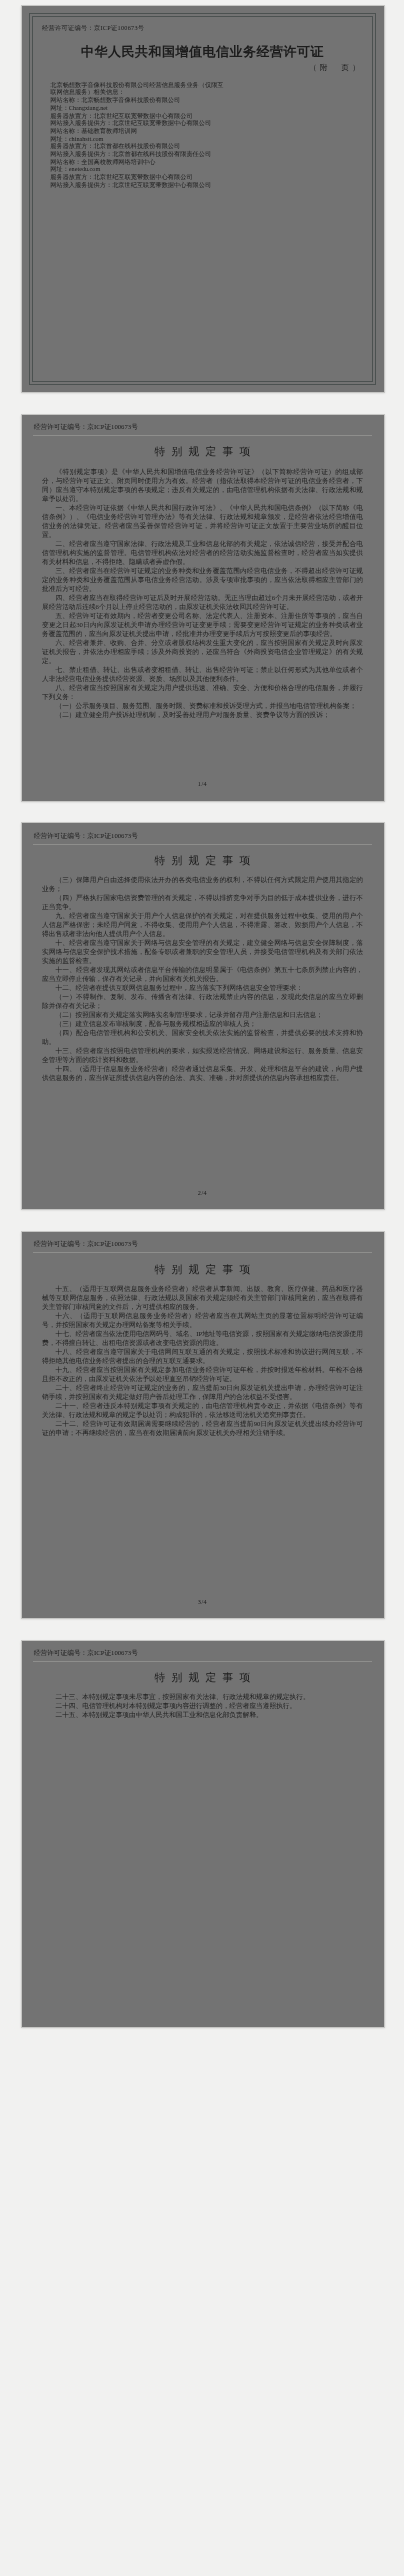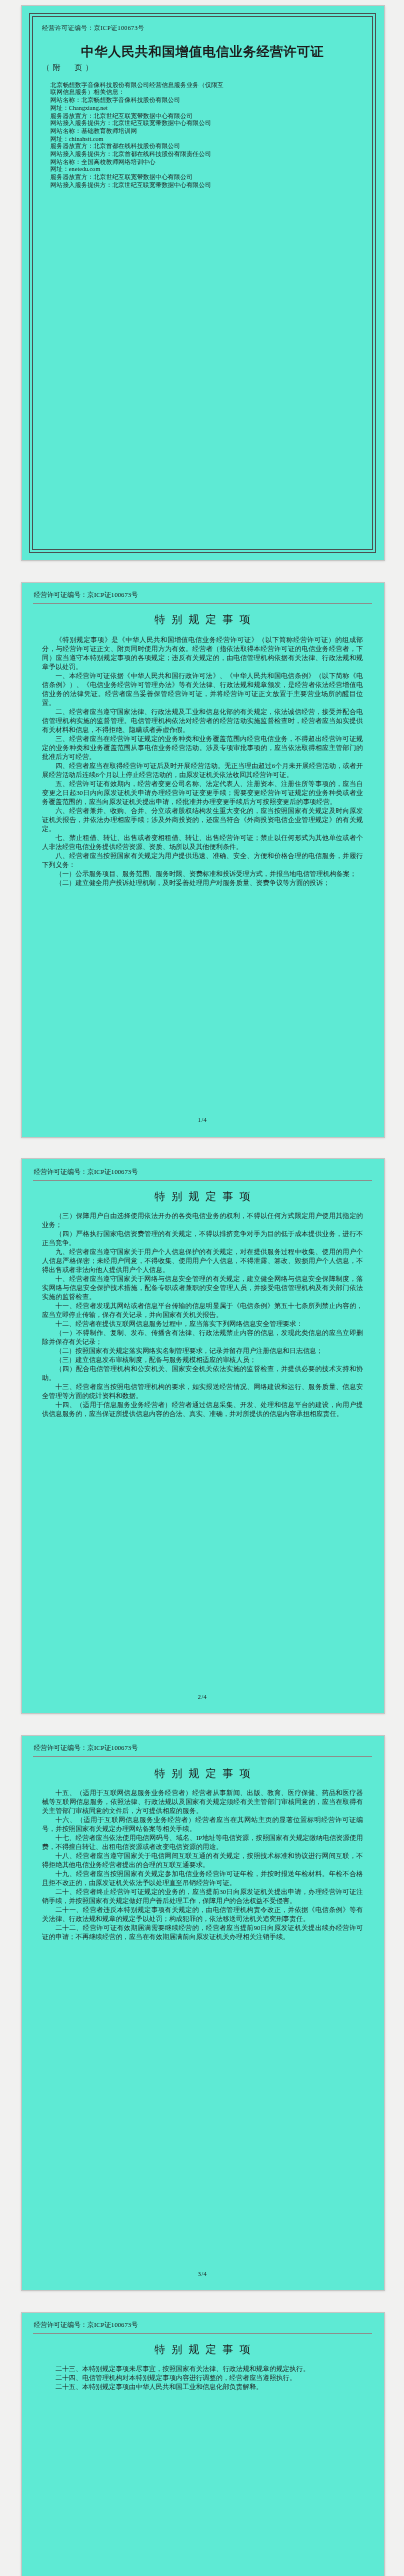--- a/index.html
+++ b/index.html
@@ -6,23 +6,23 @@
   html, body { margin: 0; padding: 0; }
   body {
     width: 405px;
     background: #f1f1f0;
     font-family: "Liberation Serif", "DejaVu Serif", serif;
     color: #1c1c1c;
     padding: 5.2px 0 7.2px;
   }
   .sheet {
     width: 364px;
-    height: 556px;
+    height: 388px;
     margin: 0 auto 20.6px;
-    background: #5eead4;
+    background: #737373;
     border: 0.5px solid #c6c6c4;
     box-shadow: 0 0.5px 2.1px rgba(0,0,0,0.14);
     position: relative;
   }
   .sheet:last-child { margin-bottom: 0; }
 
   
   .frame-outer {
     position: absolute;
     inset: 7.2px;
@@ -40,21 +40,21 @@
   }
   .cert-no .num { color: #1c1c1c; }
   .cert-title {
     margin: 10.3px 4.1px 1px;
     text-align: center;
     font-size: 13px;
     font-weight: bold;
     letter-spacing: 0.5px;
   }
   .cert-sub {
-    text-align: left;
+    text-align: right;
     font-size: 7.7px;
     letter-spacing: 3.1px;
     margin: 2.1px 0 8.2px;
   }
   .cert-body {
     width: 175px;
     margin-left: 8.2px;
     font-size: 6.2px;
     line-height: 7.2px;
   }

